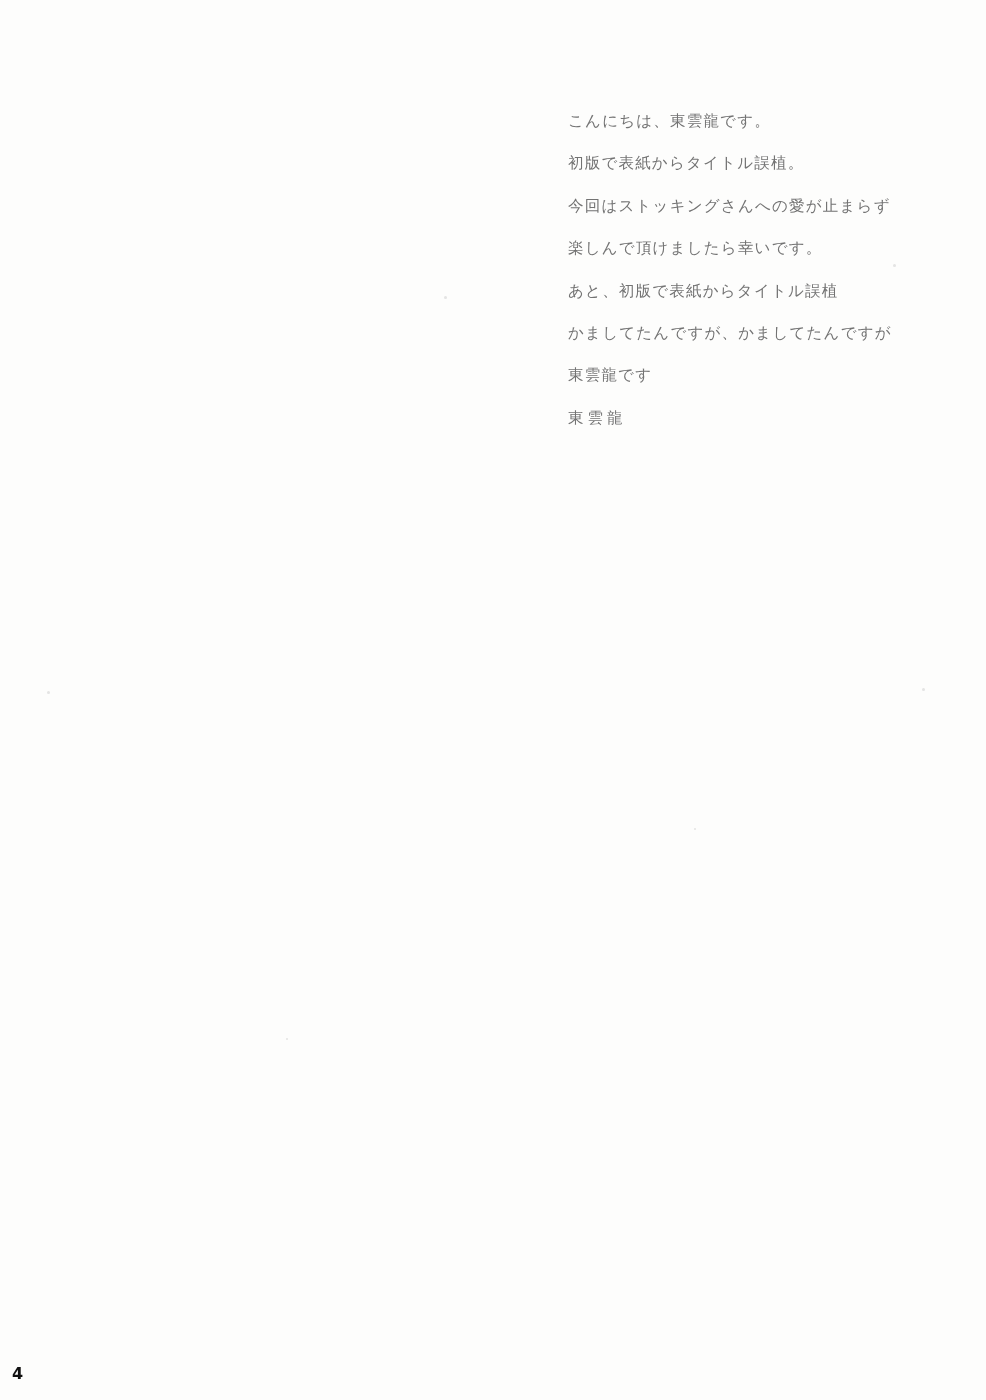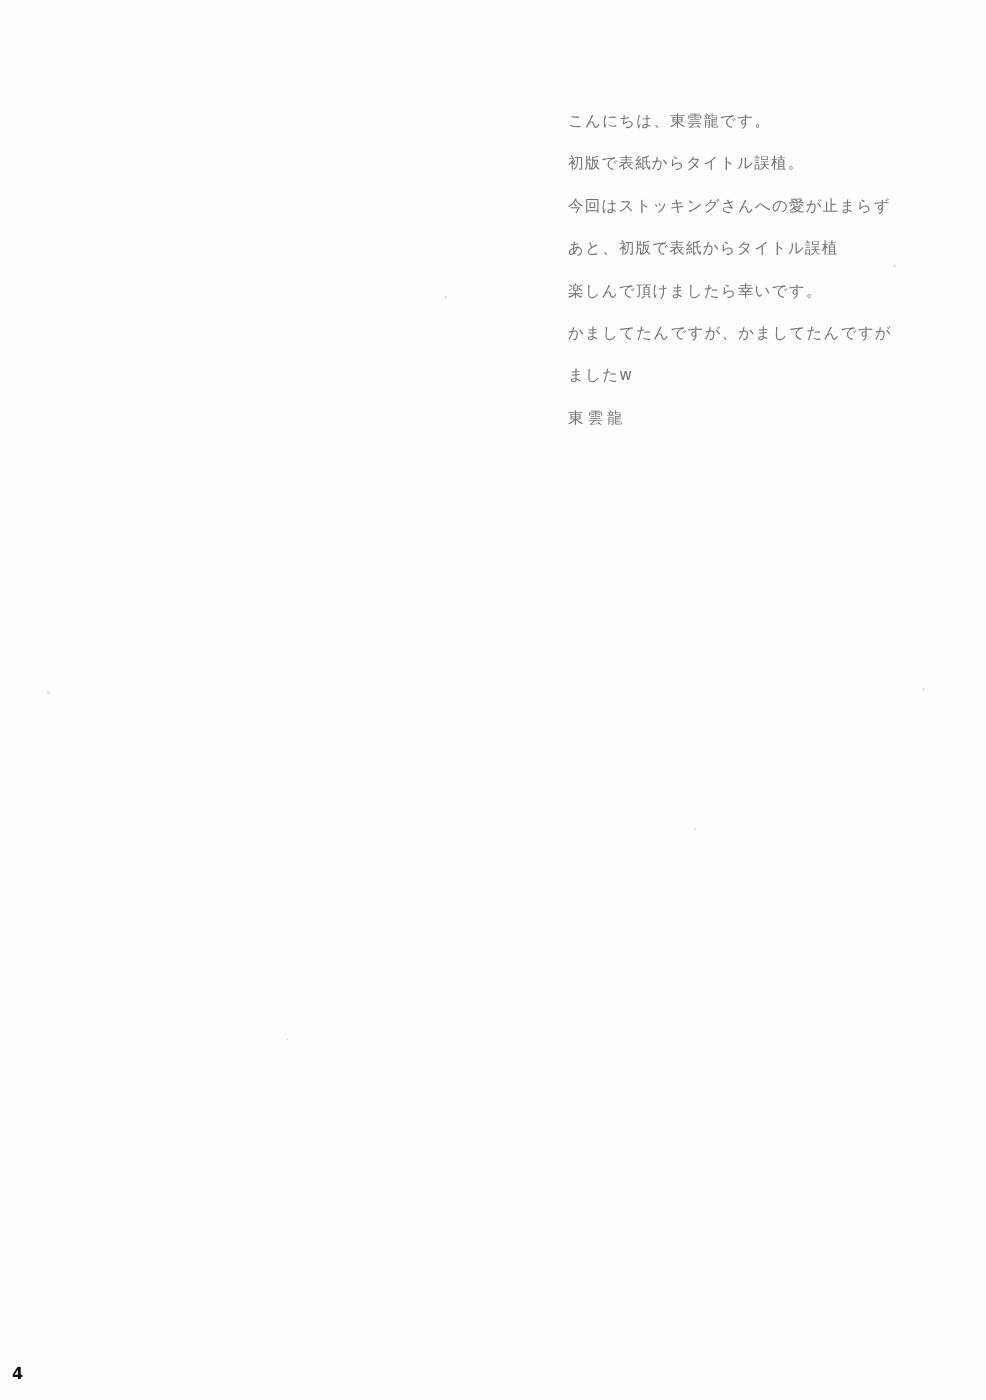--- a/index.html
+++ b/index.html
@@ -72,20 +72,20 @@
   <div class="speck" style="left:47px;top:691px;width:3px;height:3px;"></div>
   <div class="speck" style="left:922px;top:688px;width:3px;height:3px;"></div>
   <div class="speck" style="left:286px;top:1038px;width:2px;height:2px;"></div>
   <div class="speck" style="left:694px;top:828px;width:2px;height:2px;"></div>
 </div>
 
 <div class="afterword">
   <p>こんにちは、東雲龍です。</p>
   <p>初版で表紙からタイトル誤植。</p>
   <p>今回はストッキングさんへの愛が止まらず</p>
+  <p>楽しんで頂けましたら幸いです。</p>
   <p>あと、初版で表紙からタイトル誤植</p>
-  <p>楽しんで頂けましたら幸いです。</p>
   <p>かましてたんですが、かましてたんですが</p>
-  <p>ましたw</p>
+  <p>東雲龍です</p>
   <p class="sig">東雲龍</p>
 </div>
 
 <div class="page-number">4</div>
 
 </body></html>

